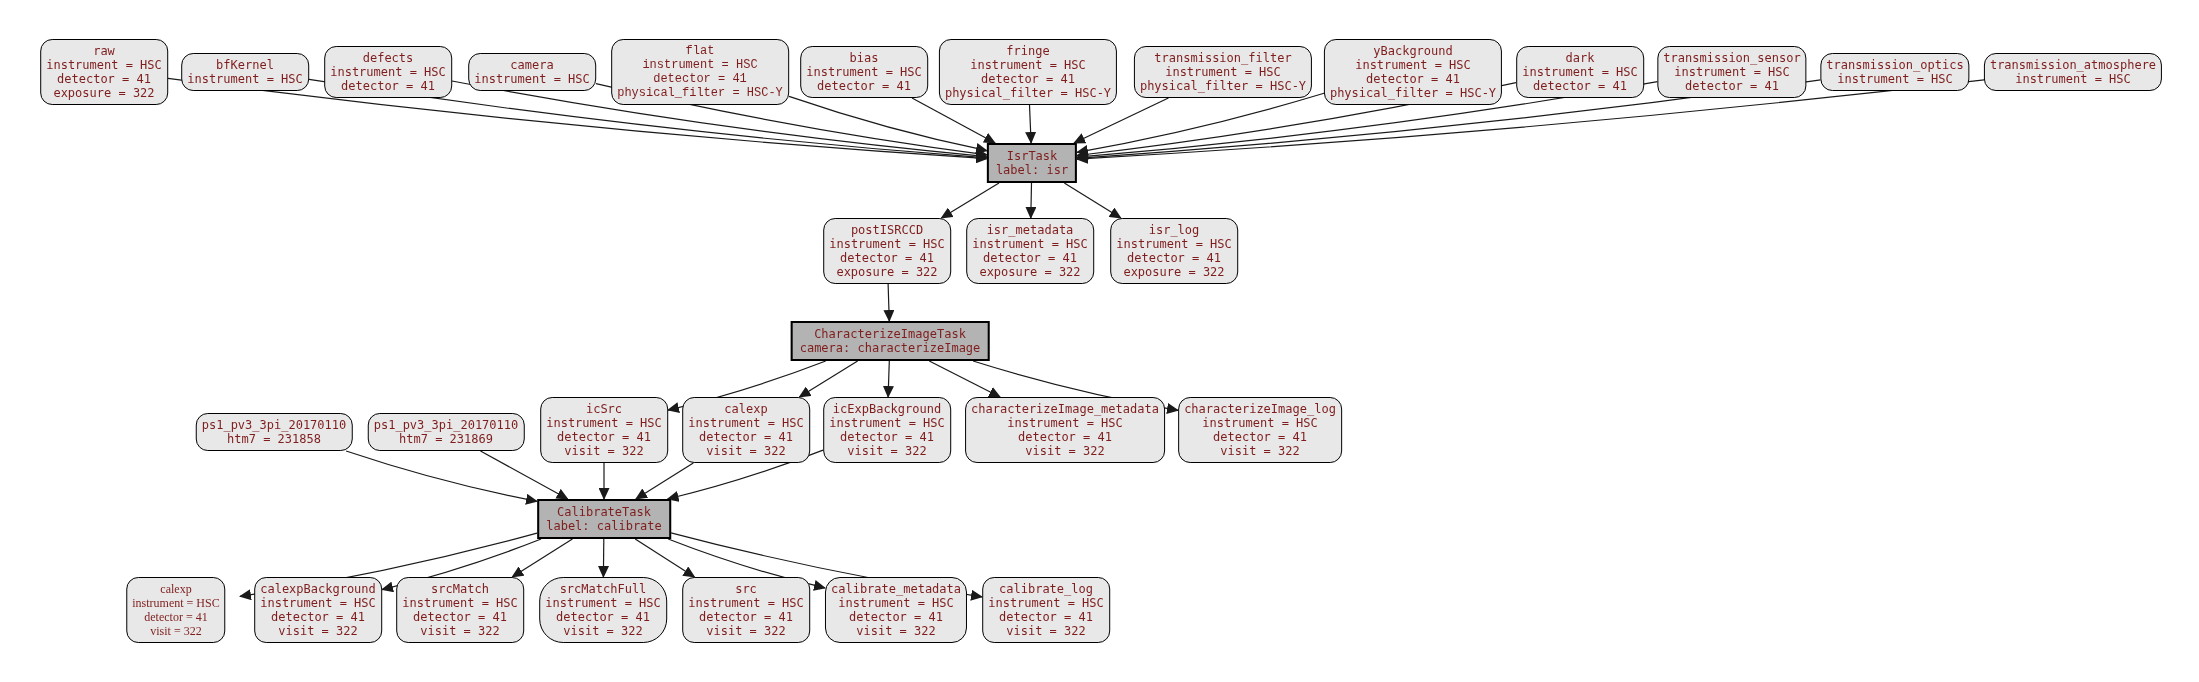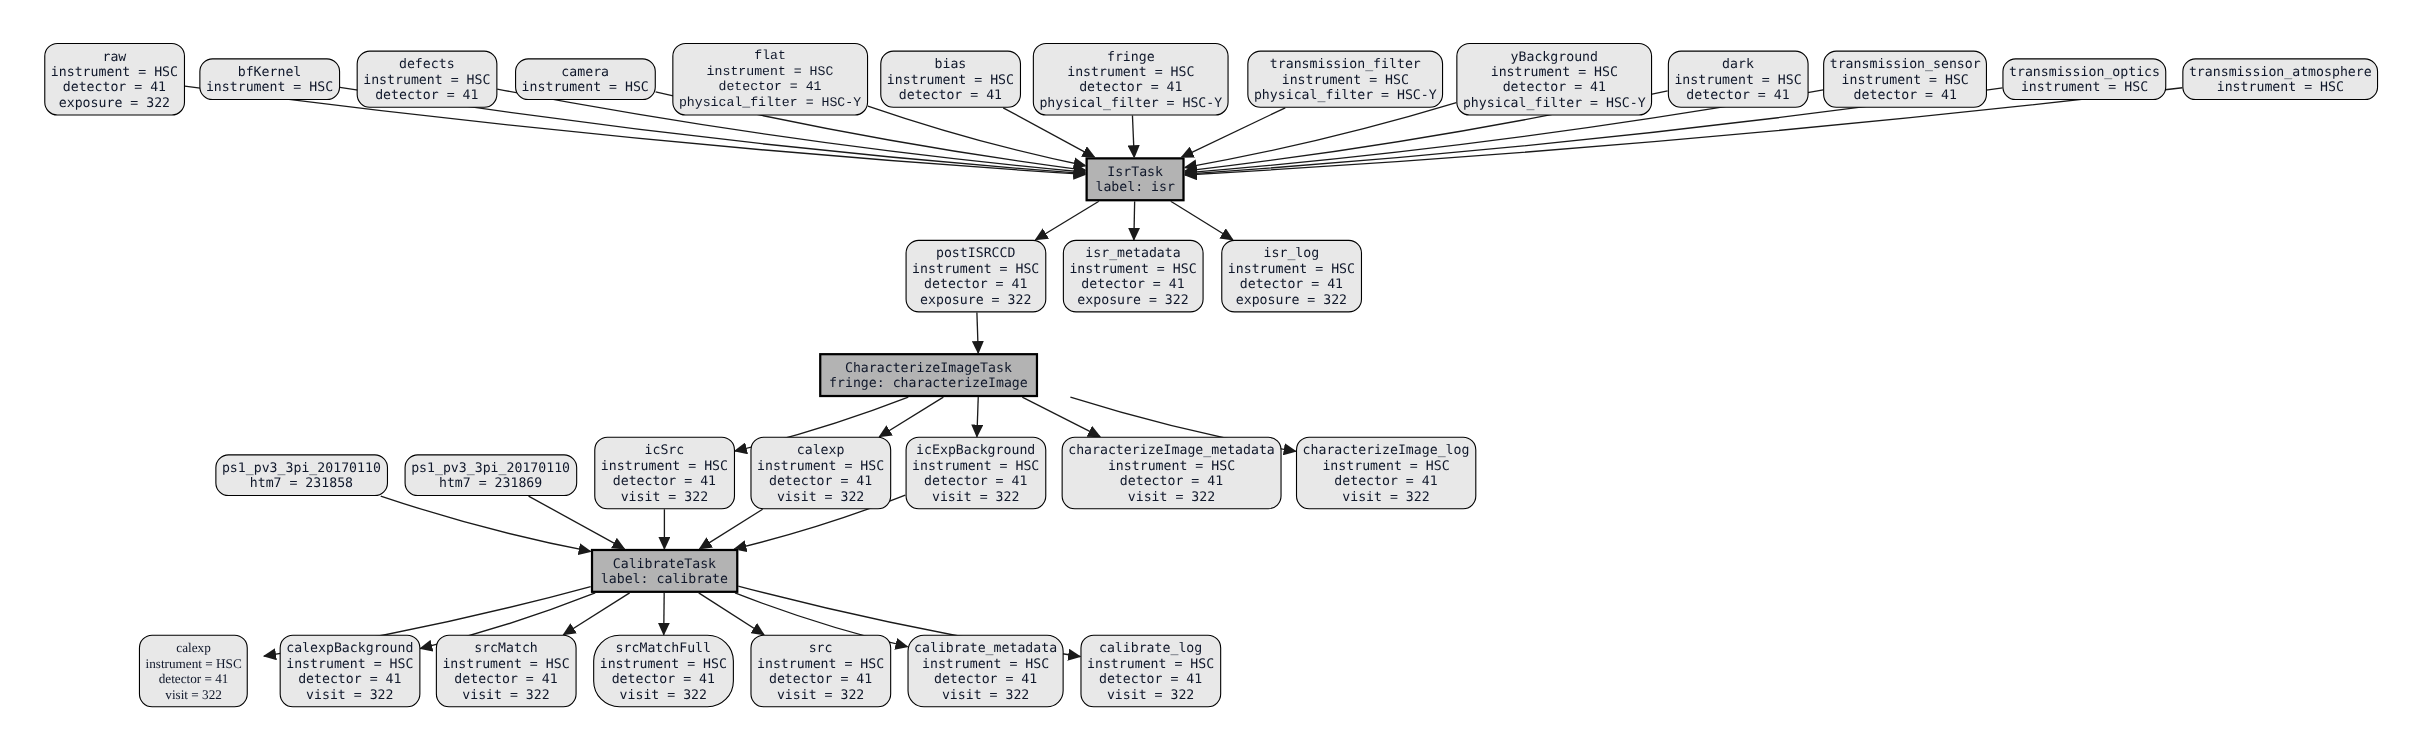--- a/index.html
+++ b/index.html
@@ -24,21 +24,21 @@
   }
   .node {
     position: absolute;
     transform: translate(-50%, -50%);
     background: #e8e8e8;
     border: 1.4px solid #000000;
     border-radius: 12px;
     padding: 4px 5px;
     font-size: 12px;
     line-height: 14px;
-    color: #0f172a;
+    color: #7f1d1d;
     text-align: center;
     white-space: pre;
     z-index: 2;
   }
   .node.task {
     background: #b3b3b3;
     border-radius: 0;
     border-width: 2.2px;
     padding: 4px 7px;
   }
@@ -103,21 +103,21 @@
     <div class="node" style="left: 1223px; top: 72px;"><div>transmission_filter</div><div>instrument = HSC</div><div>physical_filter = HSC-Y</div></div>
     <div class="node" style="left: 1413px; top: 72px;"><div>yBackground</div><div>instrument = HSC</div><div>detector = 41</div><div>physical_filter = HSC-Y</div></div>
     <div class="node" style="left: 1580px; top: 72px;"><div>dark</div><div>instrument = HSC</div><div>detector = 41</div></div>
     <div class="node" style="left: 1732px; top: 72px;"><div>transmission_sensor</div><div>instrument = HSC</div><div>detector = 41</div></div>
     <div class="node" style="left: 1895px; top: 72px;"><div>transmission_optics</div><div>instrument = HSC</div></div>
     <div class="node" style="left: 2073px; top: 72px;"><div>transmission_atmosphere</div><div>instrument = HSC</div></div>
     <div class="node task" style="left: 1032px; top: 163px;"><div>IsrTask</div><div>label: isr</div></div>
     <div class="node" style="left: 887px; top: 251px;"><div>postISRCCD</div><div>instrument = HSC</div><div>detector = 41</div><div>exposure = 322</div></div>
     <div class="node" style="left: 1030px; top: 251px;"><div>isr_metadata</div><div>instrument = HSC</div><div>detector = 41</div><div>exposure = 322</div></div>
     <div class="node" style="left: 1174px; top: 251px;"><div>isr_log</div><div>instrument = HSC</div><div>detector = 41</div><div>exposure = 322</div></div>
-    <div class="node task" style="left: 844px; top: 341px;"><div>CharacterizeImageTask</div><div>fringe: characterizeImage</div></div>
+    <div class="node task" style="left: 890px; top: 341px;"><div>CharacterizeImageTask</div><div>camera: characterizeImage</div></div>
     <div class="node" style="left: 274px; top: 432px;"><div>ps1_pv3_3pi_20170110</div><div>htm7 = 231858</div></div>
     <div class="node" style="left: 446px; top: 432px;"><div>ps1_pv3_3pi_20170110</div><div>htm7 = 231869</div></div>
     <div class="node" style="left: 604px; top: 430px;"><div>icSrc</div><div>instrument = HSC</div><div>detector = 41</div><div>visit = 322</div></div>
     <div class="node" style="left: 746px; top: 430px;"><div>calexp</div><div>instrument = HSC</div><div>detector = 41</div><div>visit = 322</div></div>
     <div class="node" style="left: 887px; top: 430px;"><div>icExpBackground</div><div>instrument = HSC</div><div>detector = 41</div><div>visit = 322</div></div>
     <div class="node" style="left: 1065px; top: 430px;"><div>characterizeImage_metadata</div><div>instrument = HSC</div><div>detector = 41</div><div>visit = 322</div></div>
     <div class="node" style="left: 1260px; top: 430px;"><div>characterizeImage_log</div><div>instrument = HSC</div><div>detector = 41</div><div>visit = 322</div></div>
     <div class="node task" style="left: 604px; top: 519px;"><div>CalibrateTask</div><div>label: calibrate</div></div>
     <div class="node" style="left: 176px; top: 610px; font-family: Liberation Serif, serif;"><div>calexp</div><div>instrument = HSC</div><div>detector = 41</div><div>visit = 322</div></div>
     <div class="node" style="left: 318px; top: 610px;"><div>calexpBackground</div><div>instrument = HSC</div><div>detector = 41</div><div>visit = 322</div></div>

